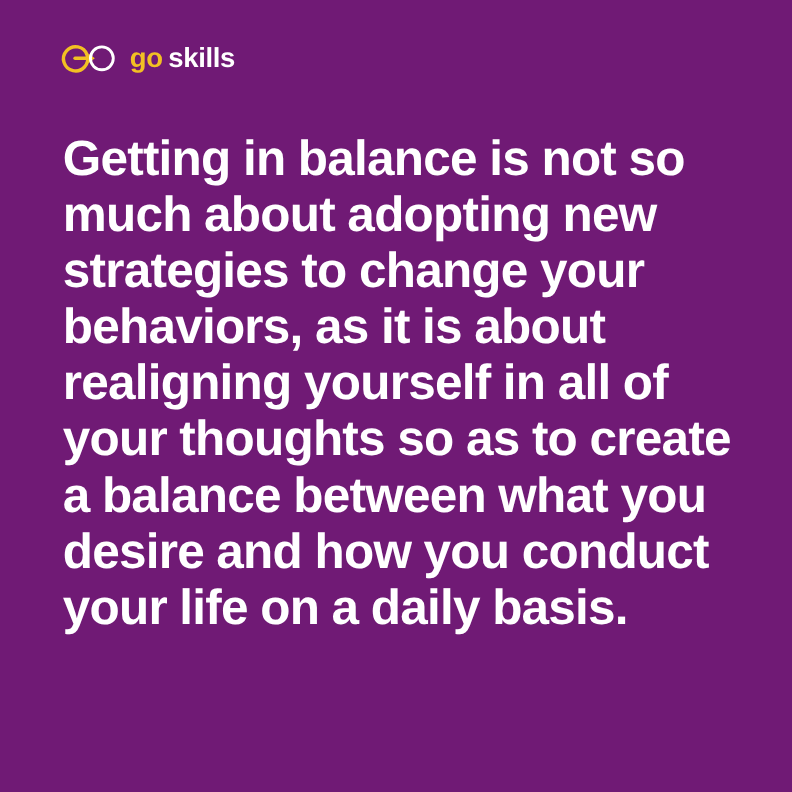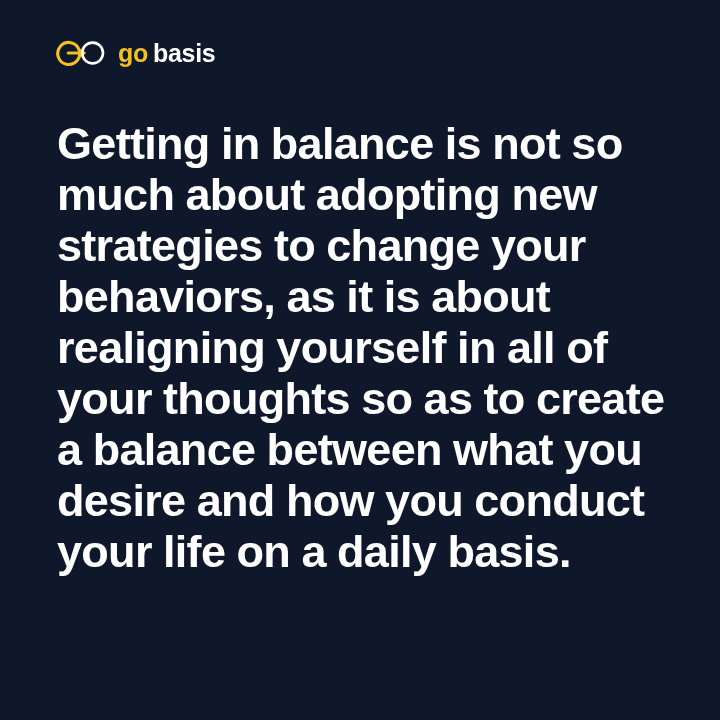--- a/index.html
+++ b/index.html
@@ -12,21 +12,21 @@
   body {
     background: #35373d;
     font-family: "Liberation Sans", sans-serif;
     overflow: hidden;
     position: relative;
   }
 
   .card {
     width: 720px;
     height: 720px;
-    background: #0f172a;
+    background: #701a75;
     position: relative;
   }
 
   
   .logo {
     position: absolute;
     left: 55px;
     top: 36px;
     display: flex;
     align-items: center;
@@ -113,20 +113,20 @@
 
         <path d="M24.6 15 A11 11 0 1 0 24.6 15.4" fill="none" stroke="#f2c023" stroke-width="3.1" stroke-linecap="round" transform="rotate(-18 14.5 15)"></path>
         <line x1="13.2" y1="15" x2="26.2" y2="15" stroke="#f2c023" stroke-width="3.1" stroke-linecap="round"></line>
         <polygon points="25.4,10.6 31.2,15 25.4,19.4" fill="#f2c023"></polygon>
 
         <circle cx="37.6" cy="15" r="10.4" fill="none" stroke="#ffffff" stroke-width="2.6"></circle>
       </svg>
     </span>
     <span class="logo-wordmark">
       <span class="logo-go">go</span>
-      <span class="logo-skills">basis</span>
+      <span class="logo-skills">skills</span>
     </span>
   </div>
 
   <div class="quote">Getting in balance is not so much about adopting new strategies to change your behaviors, as it is about realigning yourself in all of your thoughts so as to create a balance between what you desire and how you conduct your life on a daily basis.</div>
 
 
 </div>
 
 </body></html>

